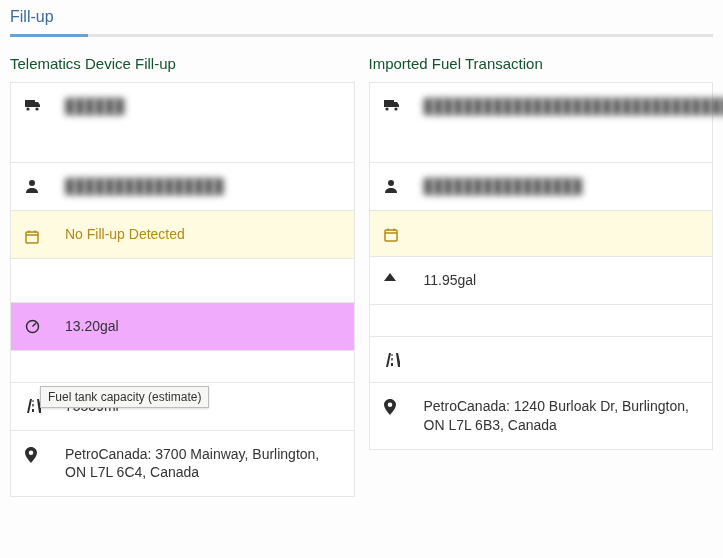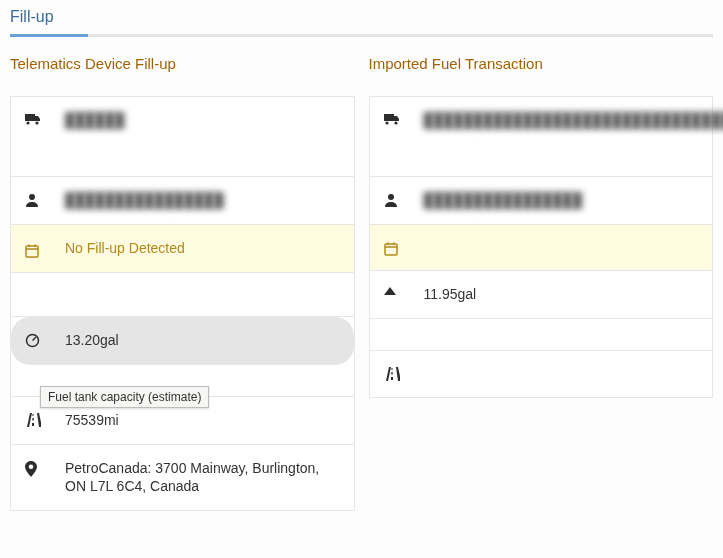--- a/index.html
+++ b/index.html
@@ -35,22 +35,22 @@
   .columns {
     display: flex;
     gap: 14px;
   }
   .col {
     flex: 1;
     min-width: 0;
   }
   .col-header {
     font-size: 15px;
-    color: #a16207;
-    margin-bottom: 24px;
+    color: #14532d;
+    margin-bottom: 10px;
   }
   .panel {
     border: 1px solid #e6e6e6;
     background: #fff;
   }
   .row {
     display: flex;
     align-items: flex-start;
     padding: 14px 14px;
     border-bottom: 1px solid #e6e6e6;
@@ -59,22 +59,21 @@
   }
   .row:last-child { border-bottom: none; }
   .row.tall { min-height: 80px; }
   .row.highlight {
     background: #fffbe0;
     color: #b28a1a;
     align-items: flex-end;
   }
   .row.highlight .icon { color: #b28a1a; }
   .row.shaded {
-    background: #e5e5e5;
-    border-radius: 19px;
+    background: #f0abfc;
   }
   .icon {
     flex: 0 0 40px;
     color: #2d2d2d;
     display: flex;
     justify-content: flex-start;
     align-items: flex-start;
     padding-top: 2px;
   }
   .icon svg { display: block; }
@@ -244,20 +243,28 @@
         </div>
 
         <div class="row">
           <span class="icon">
             <svg width="16" height="14" viewBox="0 0 16 14">
                 <path d="M2 14L5 0h2L4 14zM12 0h2l3 14h-3zM7.5 1h1v2h-1zM7.3 5h1.4v2.5H7.3zM7 10h2v3H7z" fill="currentColor"></path>
               </svg>
           </span>
         </div>
 
+        <div class="row">
+          <span class="icon">
+            <svg width="12" height="16" viewBox="0 0 12 16">
+                <path d="M6 0C2.7 0 0 2.5 0 5.6 0 9.8 6 16 6 16s6-6.2 6-10.4C12 2.5 9.3 0 6 0zm0 8a2.3 2.3 0 110-4.6A2.3 2.3 0 016 8z" fill="currentColor"></path>
+              </svg>
+          </span>
+          <span class="value">PetroCanada: 1240 Burloak Dr, Burlington, ON L7L 6B3, Canada</span>
+        </div>
 
       </div>
     </div>
 
   </div>
 
   <div class="cursor">
     <svg width="22" height="26" viewBox="0 0 22 26">
         <path d="M7 2v11l2-1 2 5 3-1-2-5h4z" fill="#fff" stroke="#000" stroke-width="1"></path>
       </svg>

